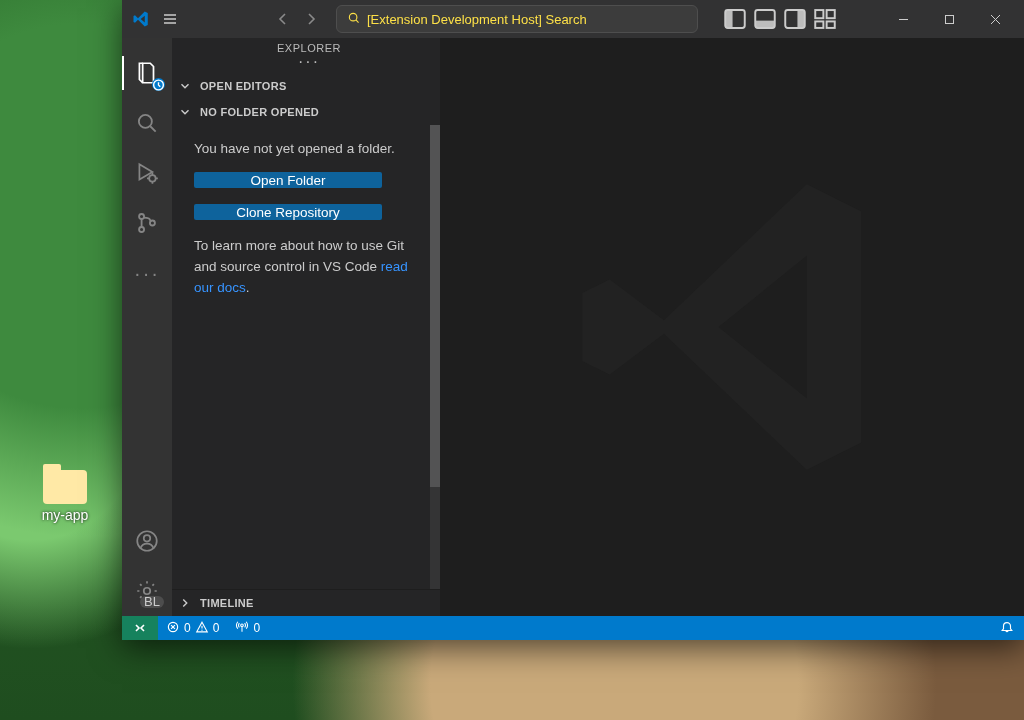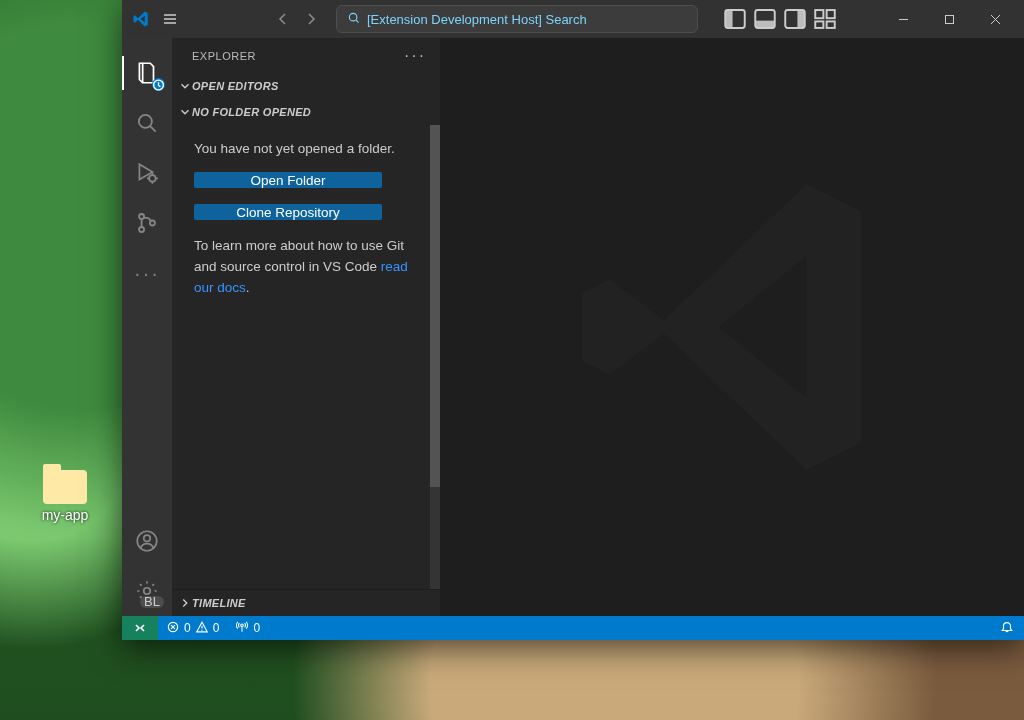--- a/index.html
+++ b/index.html
@@ -100,21 +100,21 @@
     flex: 0 0 340px;
     height: 26px;
     margin-left: 6px;
     background: #3c3c3c;
     border: 1px solid #4e4e4e;
     border-radius: 6px;
     display:flex;
     align-items:center;
     gap:6px;
     padding:0 10px;
-    color:#7dd3fc;
+    color:#fde047;
     font-size: 13px;
   }
   .command-center svg { width:14px;height:14px; }
   .layout-icons {
     display:flex;
     gap:4px;
     margin-left: 18px;
   }
   .layout-icons .layout-btn {
     width:26px;height:26px;
@@ -174,38 +174,38 @@
   
   .sidebar {
     width: 268px;
     background: #252526;
     display:flex;
     flex-direction:column;
     min-height:0;
   }
   .sidebar-header {
     height: 35px;
-    display:flex;align-items:center;justify-content:space-between;
+    display:flex;align-items:center;justify-content:center;
     padding:0 14px 0 20px;
     color:#bbbbbb;
     font-size:11px;
     letter-spacing:0.5px;
+    flex-direction:column;
   }
   .sidebar-header .dots { color:#bbb; font-size:16px; letter-spacing:2px; line-height:1; }
   .section-header {
     height:26px;
     display:flex;align-items:center;
-    gap:0;
+    gap:8px;
     padding-left:6px;
     color:#ccc;
     font-size:11px;
     font-weight:700;
     letter-spacing:0.3px;
     cursor:pointer;
-    font-style:italic;
   }
   .section-header svg { width:14px;height:14px; }
   .sidebar-body {
     flex:1;
     overflow:hidden;
     position:relative;
     padding: 6px 16px 6px 22px;
     color:#cccccc;
     font-size: 13.5px;
     line-height: 1.55;

